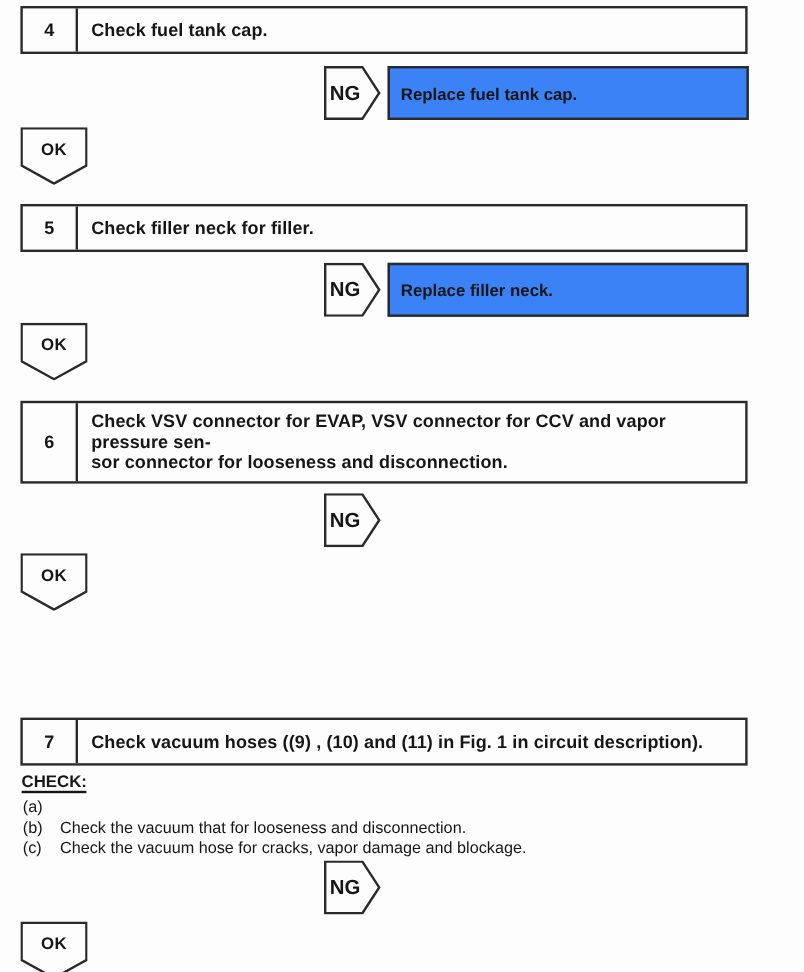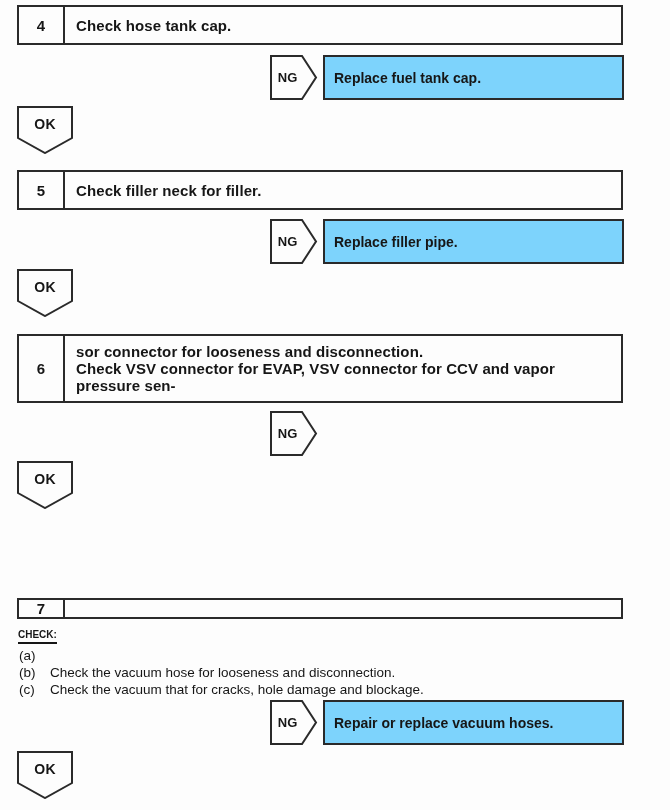--- a/index.html
+++ b/index.html
@@ -58,34 +58,34 @@
   }
   .ng-pent svg, .ok-pent svg { position: absolute; left: 0; top: 0; }
   .ng-pent .lbl {
     position: absolute;
     inset: 0;
     display: flex;
     align-items: center;
     justify-content: center;
     padding-right: 13px;
     font-weight: bold;
-    font-size: 13px;
+    font-size: 17px;
   }
   .ng-box {
     margin-left: 5px;
     width: 301px;
     min-height: 45px;
     border: 2px solid #2a2a2a;
     display: flex;
     align-items: center;
     padding: 4px 6px 4px 9px;
     font-weight: bold;
     font-size: 14px;
     line-height: 16px;
-    background: #7dd3fc;
+    background: #3b82f6;
   }
   
   .ok-pent {
     position: relative;
     width: 56px;
     height: 48px;
   }
   .ok-pent .lbl {
     position: absolute;
     inset: 0;
@@ -95,21 +95,21 @@
     padding-bottom: 12px;
     font-weight: bold;
     font-size: 14px;
     letter-spacing: 0.3px;
   }
   
   .check-block { margin-top: 5px; }
   .check-heading {
     display: inline-block;
     font-weight: bold;
-    font-size: 10px;
+    font-size: 14px;
     line-height: 15px;
     border-bottom: 2px solid #161616;
     margin-left: 1px;
   }
   .check-items { margin-top: 3px; }
   .chk-row {
     display: flex;
     font-size: 13.5px;
     line-height: 17px;
     font-weight: normal;
@@ -128,21 +128,21 @@
 </style>
 </head>
 <body>
 
 <div class="page">
 
   <section>
     <div class="step-box">
       <div class="step-num">4</div>
       <div class="step-text">
-        <div>Check hose tank cap.</div>
+        <div>Check fuel tank cap.</div>
       </div>
     </div>
     <div class="ng-row mt10">
       <div class="ng-pent">
         <svg width="48" height="45" viewBox="0 0 48 45">
           <polygon points="1,1 32,1 46,22.5 32,44 1,44" fill="#fdfdfd" stroke="#2a2a2a" stroke-width="2"></polygon>
         </svg>
         <span class="lbl">NG</span>
       </div>
       <div class="ng-box">
@@ -165,37 +165,37 @@
       </div>
     </div>
     <div class="ng-row mt9">
       <div class="ng-pent">
         <svg width="48" height="45" viewBox="0 0 48 45">
           <polygon points="1,1 32,1 46,22.5 32,44 1,44" fill="#fdfdfd" stroke="#2a2a2a" stroke-width="2"></polygon>
         </svg>
         <span class="lbl">NG</span>
       </div>
       <div class="ng-box">
-        <span>Replace filler pipe.</span>
+        <span>Replace filler neck.</span>
       </div>
     </div>
     <div class="ok-pent mt5">
       <svg width="56" height="48" viewBox="0 0 56 48">
         <polygon points="1,1 55,1 55,32 28,47 1,32" fill="#fdfdfd" stroke="#2a2a2a" stroke-width="2"></polygon>
       </svg>
       <span class="lbl">OK</span>
     </div>
   </section>
 
   <section>
     <div class="step-box two-line mt17">
       <div class="step-num">6</div>
       <div class="step-text">
+        <div>Check VSV connector for EVAP, VSV connector for CCV and vapor pressure sen-</div>
         <div>sor connector for looseness and disconnection.</div>
-        <div>Check VSV connector for EVAP, VSV connector for CCV and vapor pressure sen-</div>
       </div>
     </div>
     <div class="ng-row mt8">
       <div class="ng-pent">
         <svg width="48" height="45" viewBox="0 0 48 45">
           <polygon points="1,1 32,1 46,22.5 32,44 1,44" fill="#fdfdfd" stroke="#2a2a2a" stroke-width="2"></polygon>
         </svg>
         <span class="lbl">NG</span>
       </div>
     </div>
@@ -203,47 +203,47 @@
       <svg width="56" height="48" viewBox="0 0 56 48">
         <polygon points="1,1 55,1 55,32 28,47 1,32" fill="#fdfdfd" stroke="#2a2a2a" stroke-width="2"></polygon>
       </svg>
       <span class="lbl">OK</span>
     </div>
   </section>
 
   <section>
     <div class="step-box mt89">
       <div class="step-num">7</div>
+      <div class="step-text">
+        <div>Check vacuum hoses ((9) , (10) and (11) in Fig. 1 in circuit description).</div>
+      </div>
     </div>
     <div class="check-block">
       <div class="check-heading">CHECK:</div>
       <div class="check-items">
         <div class="chk-row">
           <span class="chk-label">(a)</span>
         </div>
         <div class="chk-row">
           <span class="chk-label">(b)</span>
-          <span class="chk-text">Check the vacuum hose for looseness and disconnection.</span>
+          <span class="chk-text">Check the vacuum that for looseness and disconnection.</span>
         </div>
         <div class="chk-row">
           <span class="chk-label">(c)</span>
-          <span class="chk-text">Check the vacuum that for cracks, hole damage and blockage.</span>
+          <span class="chk-text">Check the vacuum hose for cracks, vapor damage and blockage.</span>
         </div>
       </div>
     </div>
     <div class="ng-row mt2">
       <div class="ng-pent">
         <svg width="48" height="45" viewBox="0 0 48 45">
           <polygon points="1,1 32,1 46,22.5 32,44 1,44" fill="#fdfdfd" stroke="#2a2a2a" stroke-width="2"></polygon>
         </svg>
         <span class="lbl">NG</span>
       </div>
-      <div class="ng-box">
-        <span>Repair or replace vacuum hoses.</span>
-      </div>
     </div>
     <div class="ok-pent mt6">
       <svg width="56" height="48" viewBox="0 0 56 48">
         <polygon points="1,1 55,1 55,32 28,47 1,32" fill="#fdfdfd" stroke="#2a2a2a" stroke-width="2"></polygon>
       </svg>
       <span class="lbl">OK</span>
     </div>
   </section>
 
 </div>

